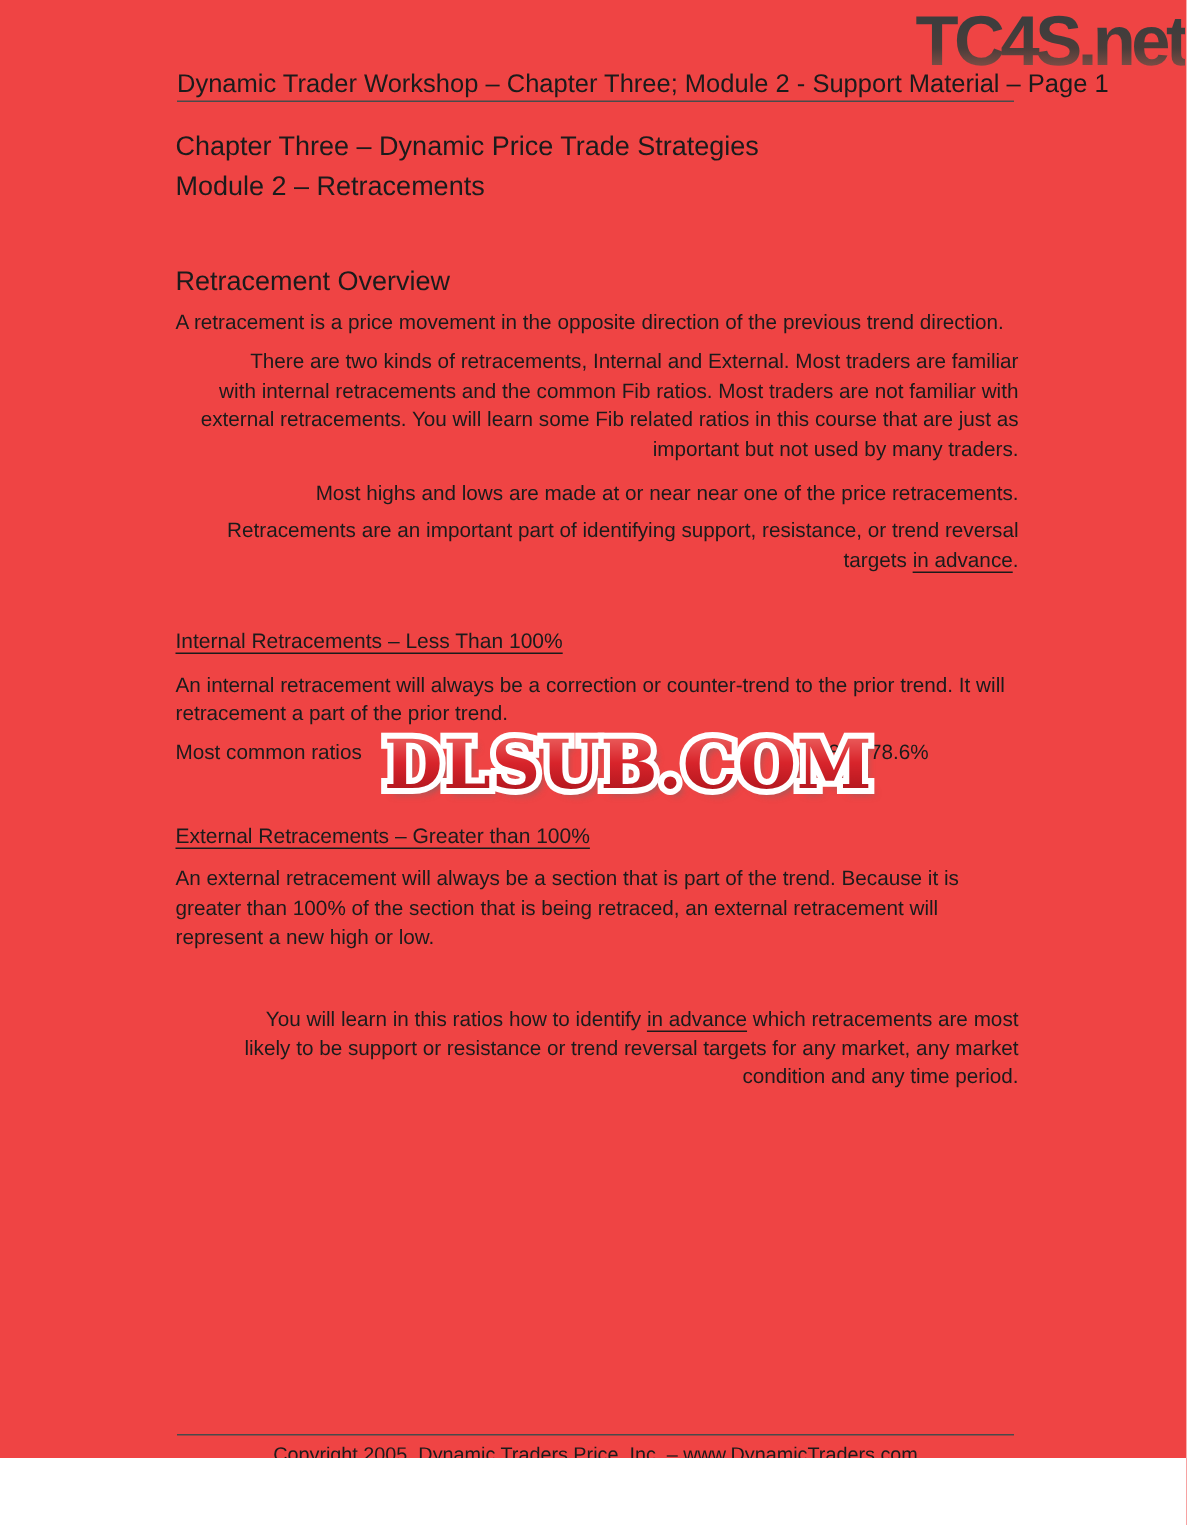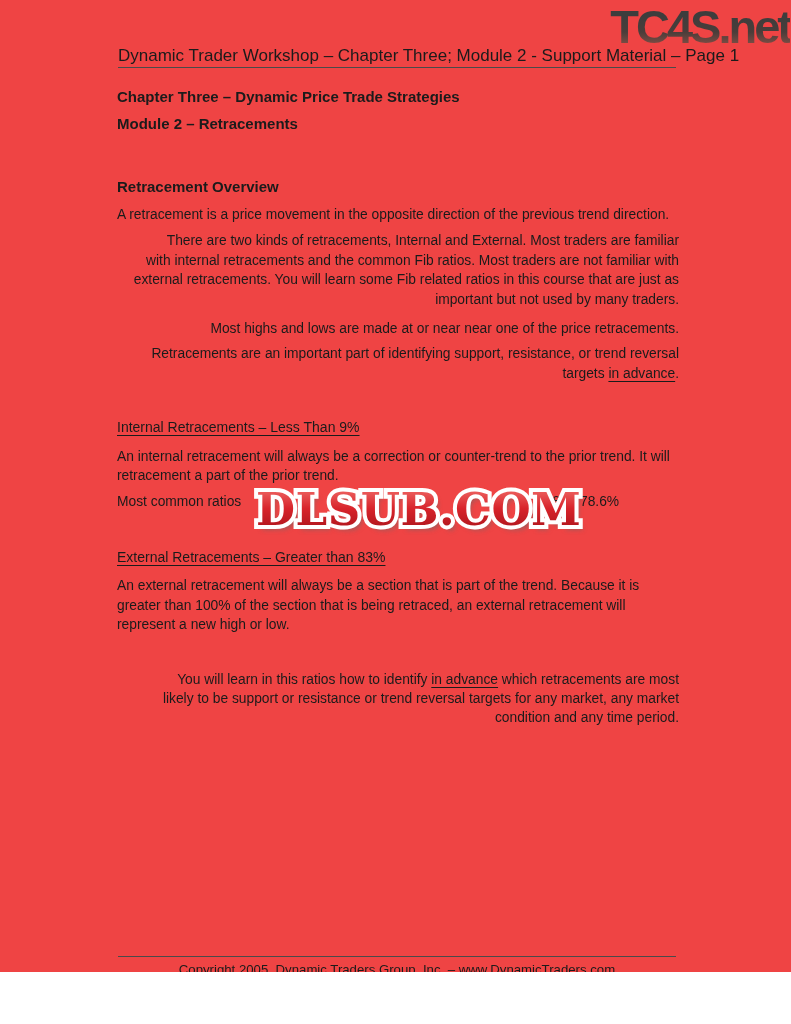--- a/index.html
+++ b/index.html
@@ -43,21 +43,21 @@
   }
 
   
   .content {
     position: absolute;
     left: 117px; top: 88px; width: 562px;
     font-size: 13.8px;
     line-height: 19.4px;
   }
   .content p { margin: 0; }
-  .h-bold { font-weight: bold; font-size: 15px; line-height: 18px; }
+  .h-bold { font-weight: normal; font-size: 18px; line-height: 18px; }
   .module-title { margin-top: 9px !important; }
   .overview-heading { margin-top: 45px !important; }
   .p1 { margin-top: 9px !important; }
   .p2 { margin-top: 7px !important; }
   .p3 { margin-top: 10px !important; }
   .p4 { margin-top: 6px !important; }
   .internal-heading { margin-top: 35px !important; }
   .internal-p1 { margin-top: 9px !important; }
   .internal-ratios { margin-top: 7px !important; }
   .external-heading { margin-top: 36px !important; }
@@ -145,32 +145,32 @@
   <div class="content">
     <p class="h-bold chapter-title">Chapter Three – Dynamic Price Trade Strategies</p>
     <p class="h-bold module-title">Module 2 – Retracements</p>
 
     <p class="h-bold overview-heading">Retracement Overview</p>
     <p class="p1">A retracement is a price movement in the opposite direction of the previous trend direction.</p>
     <p class="p2 indent">There are two kinds of retracements, Internal and External. Most traders are familiar with internal retracements and the common Fib ratios. Most traders are not familiar with external retracements. You will learn some Fib related ratios in this course that are just as important but not used by many traders.</p>
     <p class="p3 indent">Most highs and lows are made at or near near one of the price retracements.</p>
     <p class="p4 indent"><span>Retracements are an important part of identifying support, resistance, or trend reversal targets </span><span class="u">in advance</span><span>.</span></p>
 
-    <p class="section-heading internal-heading">Internal Retracements – Less Than 9%</p>
+    <p class="section-heading internal-heading">Internal Retracements – Less Than 100%</p>
     <p class="internal-p1">An internal retracement will always be a correction or counter-trend to the prior trend. It will retracement a part of the prior trend.</p>
     <p class="internal-ratios"><span>Most common ratios</span><span class="wm-gap"></span><span>61.8%, 78.6%</span></p>
 
-    <p class="section-heading external-heading">External Retracements – Greater than 83%</p>
+    <p class="section-heading external-heading">External Retracements – Greater than 100%</p>
     <p class="external-p1">An external retracement will always be a section that is part of the trend. Because it is greater than 100% of the section that is being retraced, an external retracement will represent a new high or low.</p>
 
     <p class="closing indent"><span>You will learn in this ratios how to identify </span><span class="u">in advance</span><span> which retracements are most likely to be support or resistance or trend reversal targets for any market, any market condition and any time period.</span></p>
   </div>
 
   <div class="wm-stack dlsub">
     <span class="layer wm-outline">DLSUB.COM</span>
     <span class="layer wm-fill">DLSUB.COM</span>
   </div>
 
   <div class="footer-rule"></div>
-  <div class="footer-text">Copyright 2005, Dynamic Traders Group, Inc. – www.DynamicTraders.com</div>
+  <div class="footer-text">Copyright 2005, Dynamic Traders Price, Inc. – www.DynamicTraders.com</div>
 
 
 </div>
 
 </body></html>

